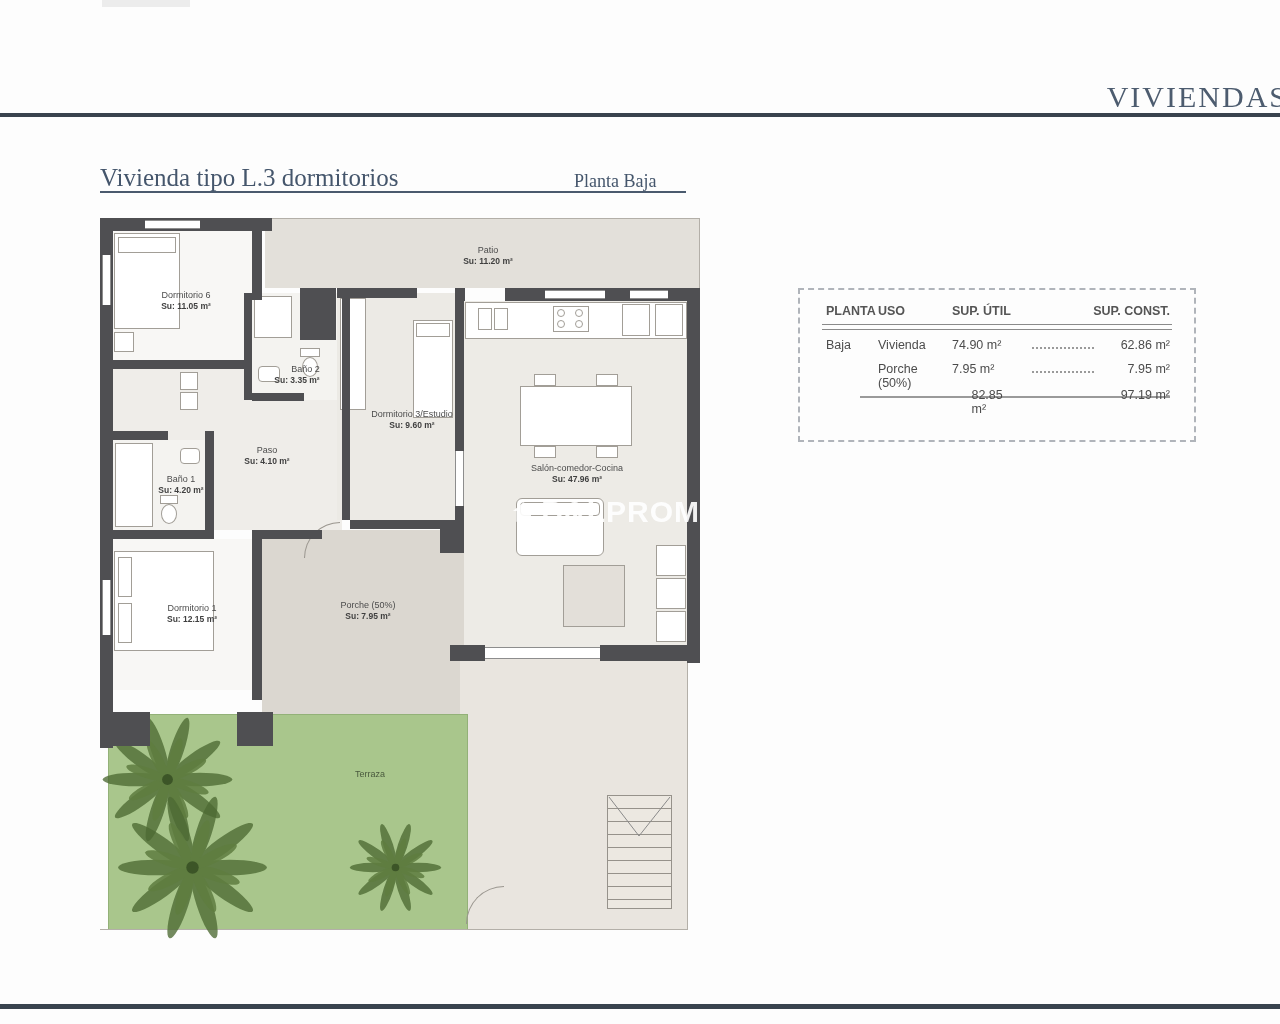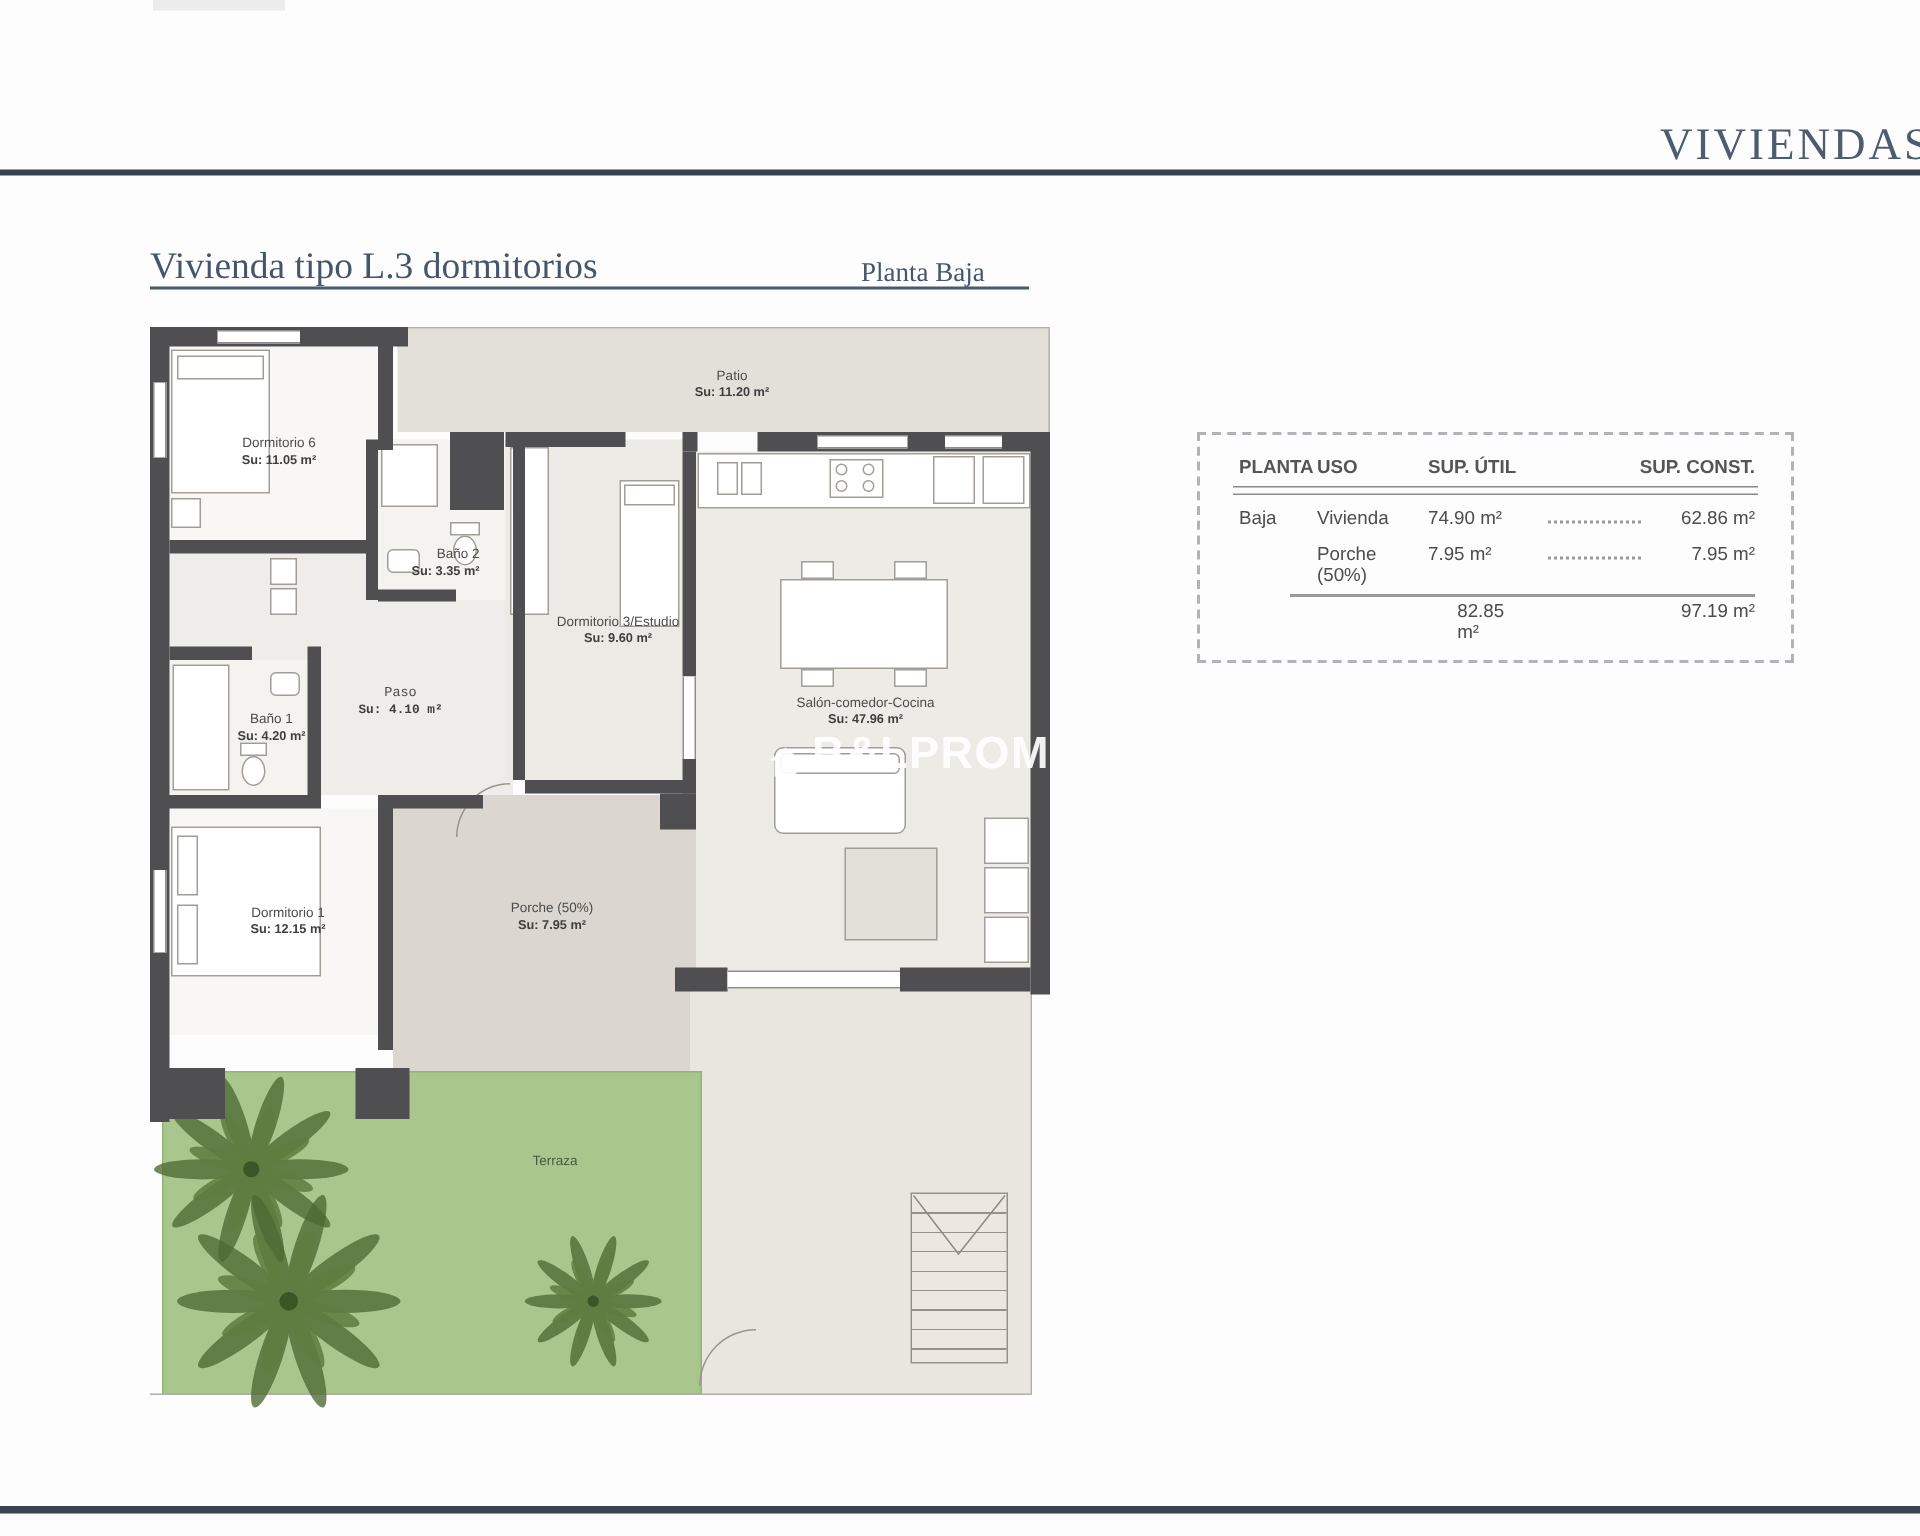--- a/index.html
+++ b/index.html
@@ -42,21 +42,21 @@
   .st-lead{flex:1;border-bottom:2px dotted #9a9a9a;margin:0 6px 3px 2px;height:1px;}
   .st-head{font-weight:700;color:#555;}
   .st-dblrule{position:absolute;left:22px;right:22px;top:34px;height:4px;
               border-top:1.5px solid #8a8a8a;border-bottom:1.5px solid #8a8a8a;}
   .st-rule2{position:absolute;left:60px;right:24px;top:106px;height:2px;background:#9a9a9a;}
   
   .stairs{position:absolute;background:#ece8e1;border:1px solid #96928b;z-index:15;
           background-image:repeating-linear-gradient(to bottom,transparent 0 12px,#96928b 12px 13px);}
   
   .wm{position:absolute;left:512px;top:486px;width:188px;height:52px;overflow:hidden;display:flex;
-      align-items:flex-start;gap:6px;z-index:45;opacity:.92;}
+      align-items:center;gap:6px;z-index:45;opacity:.92;}
   .wm .txt{font:700 30px "Liberation Sans",sans-serif;color:#ffffff;letter-spacing:1px;white-space:nowrap;}
   
   .footer{position:absolute;left:0;right:0;top:942px;display:flex;align-items:center;
           justify-content:center;gap:18px;z-index:50;}
   .tealine{width:70px;height:3px;background:#8fc0c2;}
   .tagline{font:400 40px "Liberation Serif",serif;color:#46525f;letter-spacing:1px;}
   .palm{position:absolute;z-index:26;}
   .shelfcell{border:1px solid #a29e97;background:#fff;height:31px;box-sizing:border-box;}
 </style>
 </head>
@@ -234,21 +234,21 @@
       <span class="a">Su: 11.05 m²</span>
     </div>
     <div class="rlabel" style="left:297px;top:375px;text-align:right;">
       <span>Baño 2</span>
       <span class="a">Su: 3.35 m²</span>
     </div>
     <div class="rlabel" style="left:412px;top:420px;">
       <span>Dormitorio 3/Estudio</span>
       <span class="a">Su: 9.60 m²</span>
     </div>
-    <div class="rlabel" style="left:267px;top:468px;font-family:Liberation Mono, monospace;">
+    <div class="rlabel" style="left:267px;top:456px;">
       <span>Paso</span>
       <span class="a">Su: 4.10 m²</span>
     </div>
     <div class="rlabel" style="left:181px;top:485px;">
       <span>Baño 1</span>
       <span class="a">Su: 4.20 m²</span>
     </div>
     <div class="rlabel" style="left:577px;top:474px;">
       <span>Salón-comedor-Cocina</span>
       <span class="a">Su: 47.96 m²</span>
@@ -290,21 +290,21 @@
       <span class="st-const">62.86 m²</span>
     </div>
     <div class="strow" style="top:72px;">
       <span class="st-planta"></span>
       <span class="st-uso">Porche (50%)</span>
       <span class="st-util">7.95 m²</span>
       <span class="st-lead"></span>
       <span class="st-const">7.95 m²</span>
     </div>
     <div class="st-rule2"></div>
-    <div class="strow" style="top:110px;gap:40px;">
+    <div class="strow" style="top:98px;gap:40px;">
       <span class="st-planta"></span>
       <span class="st-uso"></span>
       <span class="st-util">82.85 m²</span>
       <span class="st-lead" style="border:none;"></span>
       <span class="st-const">97.19 m²</span>
     </div>
   </div>
 
   <div class="rule" style="top:1004px;height:5px;"></div>
 

